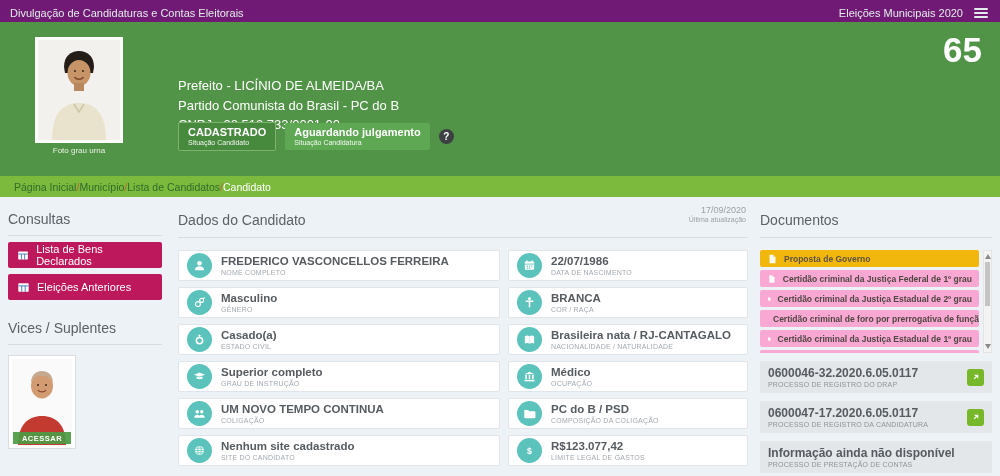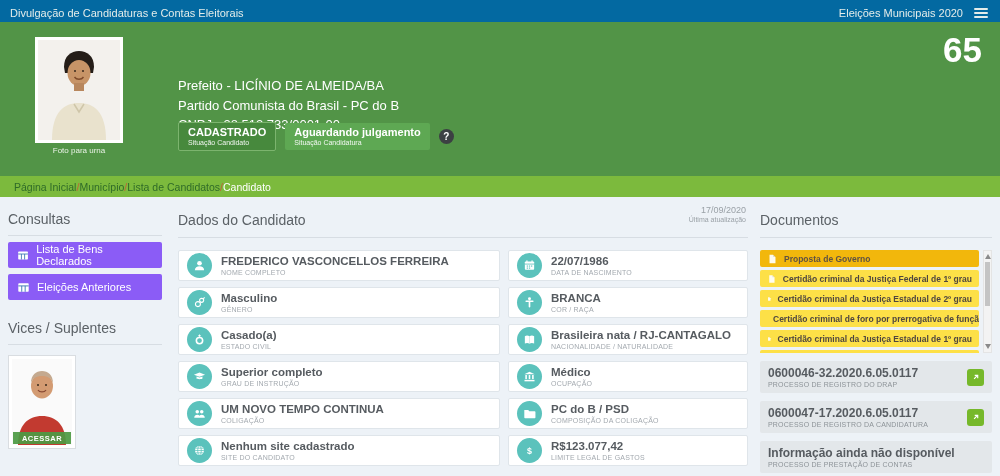--- a/index.html
+++ b/index.html
@@ -3,21 +3,21 @@
 <meta charset="utf-8">
 <style>
   * { box-sizing: border-box; margin: 0; padding: 0; }
   html,body { width:1000px; height:476px; }
   body {
     font-family: "Liberation Sans", "DejaVu Sans", sans-serif;
     background:#edf2f7; position:relative; overflow:hidden;
     -webkit-font-smoothing:antialiased;
   }
   
-  .topbar { position:absolute; top:0; left:0; right:0; height:26px; background:#0369a1;
+  .topbar { position:absolute; top:0; left:0; right:0; height:26px; background:#701a75;
     color:#e3ecea; display:flex; align-items:center; justify-content:space-between; padding:0 10px; font-size:11px; }
   .topbar-right { display:flex; align-items:center; gap:9px; }
   .hamburger { display:flex; flex-direction:column; gap:2px; cursor:pointer; padding:2px; }
   .hamburger span { display:block; width:14px; height:2px; background:#e3ecea; border-radius:1px; }
 
   
   .header { position:absolute; top:22px; left:0; right:0; height:154px; background:#529447; color:#fff; }
   .photo-wrap { position:absolute; left:35px; top:15px; width:88px; }
   .photo-card { background:#fff; padding:3px; }
   .photo-card svg { display:block; }
@@ -43,21 +43,21 @@
 
   
   .content { position:absolute; top:197px; left:0; right:0; bottom:0; }
   .section-title { font-size:14px; color:#5b6166; }
   hr.divider { border:0; border-top:1px solid #d7dde3; }
 
   
   .sidebar { position:absolute; left:0; top:0; width:170px; }
   .sidebar .section-title { margin:14px 8px 8px; }
   .sidebar hr.divider { margin:0 8px; }
-  .side-btn { margin:6px 8px 0; height:26px; background:#8b5cf6; border-radius:2px; color:#fff;
+  .side-btn { margin:6px 8px 0; height:26px; background:#be185d; border-radius:2px; color:#fff;
     font-size:11px; display:flex; align-items:center; gap:7px; padding:0 9px; cursor:pointer; }
   .vices-title { margin-top:20px !important; }
   .vice-card { position:relative; margin:10px 0 0 8px; width:68px; background:#fff;
     border:1px solid #d9dde1; padding:3px; cursor:pointer; }
   .vice-card svg { display:block; }
   .accessar-bar { position:absolute; left:4px; right:4px; bottom:4px; height:12px;
     background:rgba(78,154,68,.93); color:#fff; font-size:7.5px; font-weight:bold;
     display:flex; align-items:center; justify-content:center; letter-spacing:.5px; }
 
   
@@ -75,21 +75,21 @@
     display:flex; align-items:center; justify-content:center; }
   .f-text { min-width:0; }
   .f-value { font-size:11.5px; font-weight:bold; color:#565b60; white-space:nowrap; line-height:1.2; }
   .f-label { font-size:7px; color:#a3a9af; letter-spacing:.2px; white-space:nowrap; }
 
   
   .docs { position:absolute; left:760px; top:0; width:232px; }
   .docs .section-title { margin:15px 0 0; }
   .docs hr.divider { margin-top:9px; }
   .doc-list { position:relative; margin-top:12px; height:103px; overflow:hidden; padding-right:13px; }
-  .doc-item { height:17px; margin-bottom:3px; border-radius:2px; background:#fde047; color:#4e4640;
+  .doc-item { height:17px; margin-bottom:3px; border-radius:2px; background:#f9a8d4; color:#4e4640;
     font-size:8.5px; font-weight:bold; display:flex; align-items:center; gap:6px; padding:0 7px;
     cursor:pointer; white-space:nowrap; overflow:hidden; }
   .doc-item.highlight { background:#f2b70c; color:#5f5243; }
   .scrollbar { position:absolute; right:0; top:0; bottom:0; width:9px; background:#f3f3f3; border:1px solid #e4e4e4; cursor:pointer; }
   .sb-up, .sb-down { position:absolute; left:1px; width:0; height:0; border-left:3.5px solid transparent; border-right:3.5px solid transparent; }
   .sb-up { top:3px; border-bottom:5px solid #8a8a8a; }
   .sb-down { bottom:3px; border-top:5px solid #8a8a8a; }
   .sb-thumb { position:absolute; left:1px; right:1px; top:11px; height:44px; background:#c4c4c4; }
   .process-card { margin-top:8px; background:#e3e7ea; border-radius:2px; padding:5px 8px;
     display:flex; align-items:center; justify-content:space-between; }
@@ -121,21 +121,21 @@
         <path d="M26 27c0-11 7-16 15-16s15 5 15 16l-1 6H27z" fill="#241d18"></path>
         <ellipse cx="41" cy="33" rx="11.5" ry="13" fill="#c79467"></ellipse>
         <circle cx="37" cy="31" r="1" fill="#3a2a1c"></circle>
           <circle cx="45" cy="31" r="1" fill="#3a2a1c"></circle>
         <path d="M36.5 37c2 3 7 3 9 0" stroke="#7e4a2a" stroke-width="1.4" fill="none"></path>
         <rect x="36" y="43" width="10" height="8" fill="#b8875d"></rect>
         <path d="M14 100c0-28 12-37 27-37s27 9 27 37z" fill="#e9e2cd"></path>
         <path d="M36 64l5 8 5-8" stroke="#cfc6a9" stroke-width="1.5" fill="none"></path>
       </svg>
     </div>
-    <div class="photo-caption">Foto para urna</div>
+    <div class="photo-caption">Foto grau urna</div>
   </div>
   <div class="header-lines">
     <div>Prefeito - LICÍNIO DE ALMEIDA/BA</div>
     <div>Partido Comunista do Brasil - PC do B</div>
     <div>CNPJ - 38.513.733/0001-00</div>
   </div>
   <div class="ballot-number">65</div>
   <div class="badges">
     <div class="badge badge-cadastrado">
       <div class="b-label">CADASTRADO</div>

